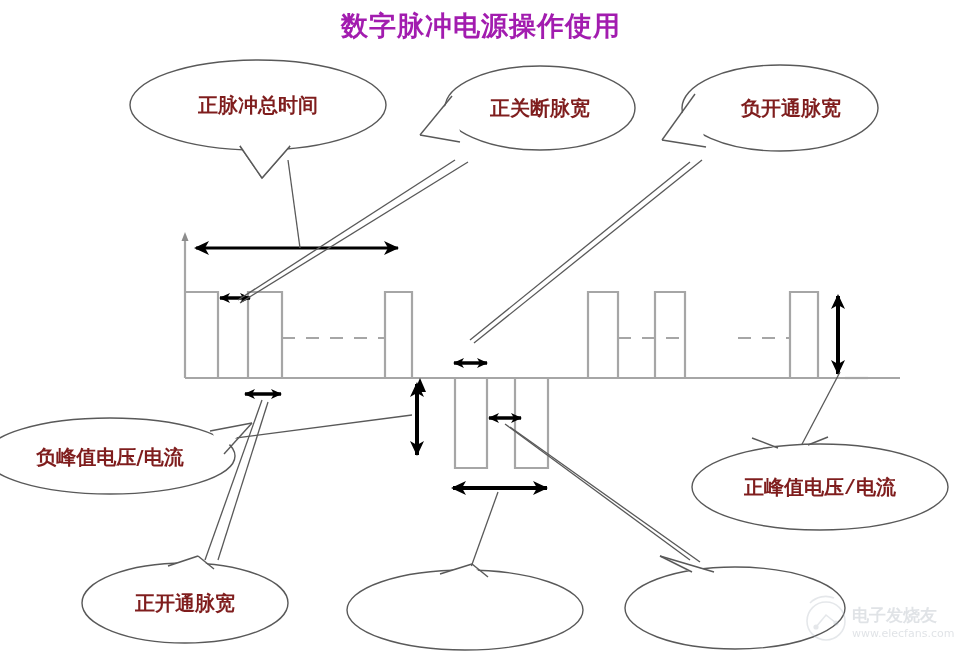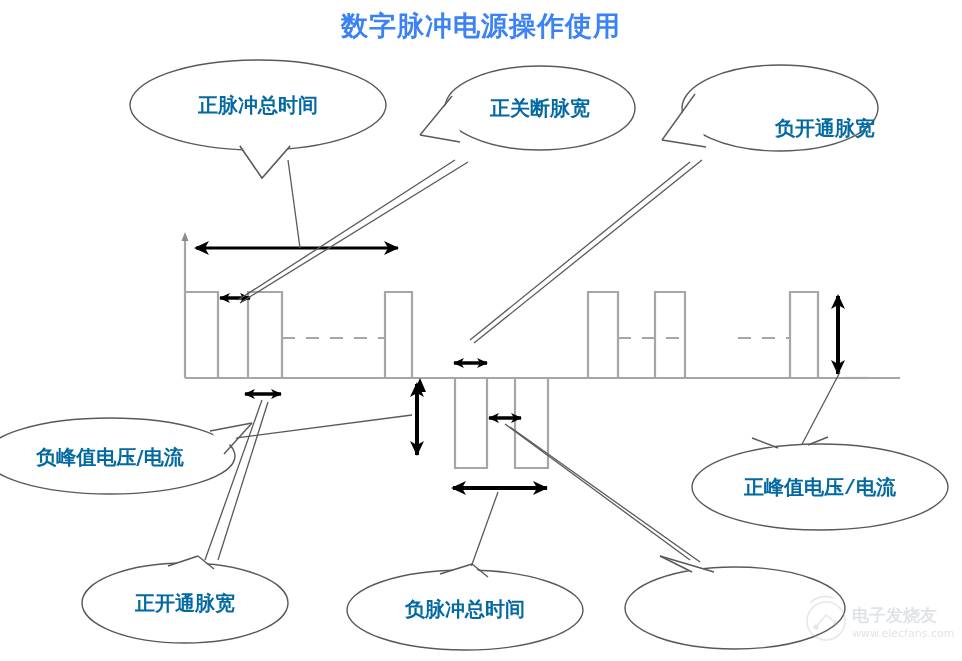--- a/index.html
+++ b/index.html
@@ -14,32 +14,32 @@
     background: #ffffff;
     overflow: hidden;
     font-family: "Liberation Sans", "DejaVu Sans", sans-serif;
   }
   #diagram-title {
     position: absolute;
     left: 0;
     top: 8px;
     width: 962px;
     text-align: center;
-    color: #3b82f6;
+    color: #a21caf;
     font-weight: bold;
     font-size: 27px;
     letter-spacing: 1px;
     font-family: "DejaVu Sans", "Liberation Sans", sans-serif;
     white-space: nowrap;
   }
   .callout-text {
     position: absolute;
     text-align: center;
     font-size: 20px;
-    color: #0369a1;
+    color: #7f1d1d;
     font-weight: bold;
     font-family: "DejaVu Sans", "Liberation Sans", sans-serif;
     white-space: nowrap;
     pointer-events: none;
   }
   svg.layer {
     position: absolute;
     left: 0;
     top: 0;
     width: 962px;
@@ -200,29 +200,28 @@
         <path d="M692,572 L660,556" stroke="#595959" fill="none"></path>
         <path d="M660,556 L714,572" stroke="#595959" fill="none"></path>
       </g>
     </g>
   </svg>
 
   <div class="callout-text" style="left:130px; top:92px; width:256px;">正脉冲总时间</div>
 
   <div class="callout-text" style="left:445px; top:95px; width:190px;font-family:Liberation Serif, serif;">正关断脉宽</div>
 
-  <div class="callout-text" style="left:716px; top:95px; width:218px;margin-top:20px;">负开通脉宽</div>
+  <div class="callout-text" style="left:682px; top:95px; width:218px;">负开通脉宽</div>
 
   <div class="callout-text" style="left:-15px; top:444px; width:250px;">负峰值电压/电流</div>
 
   <div class="callout-text" style="left:692px; top:474px; width:256px;font-family:Liberation Mono, monospace;">正峰值电压/电流</div>
 
   <div class="callout-text" style="left:87px; top:590px; width:196px;">正开通脉宽</div>
 
-  <div class="callout-text" style="left:347px; top:596px; width:236px;">负脉冲总时间</div>
 
 
   <svg id="watermark" viewBox="0 0 150 62">
     <g>
       <circle cx="22" cy="30" r="19" fill="none" stroke="#aab3bd" stroke-width="1.6"></circle>
       <path d="M12,36 L22,24 L32,32" fill="none" stroke="#aab3bd" stroke-width="1.6"></path>
       <circle cx="12" cy="36" r="2.6" fill="#aab3bd"></circle>
       <circle cx="32" cy="32" r="2.6" fill="#aab3bd"></circle>
       <path d="M6,12 A22,22 0 0,1 30,7" fill="none" stroke="#aab3bd" stroke-width="1.6"></path>
     </g>

